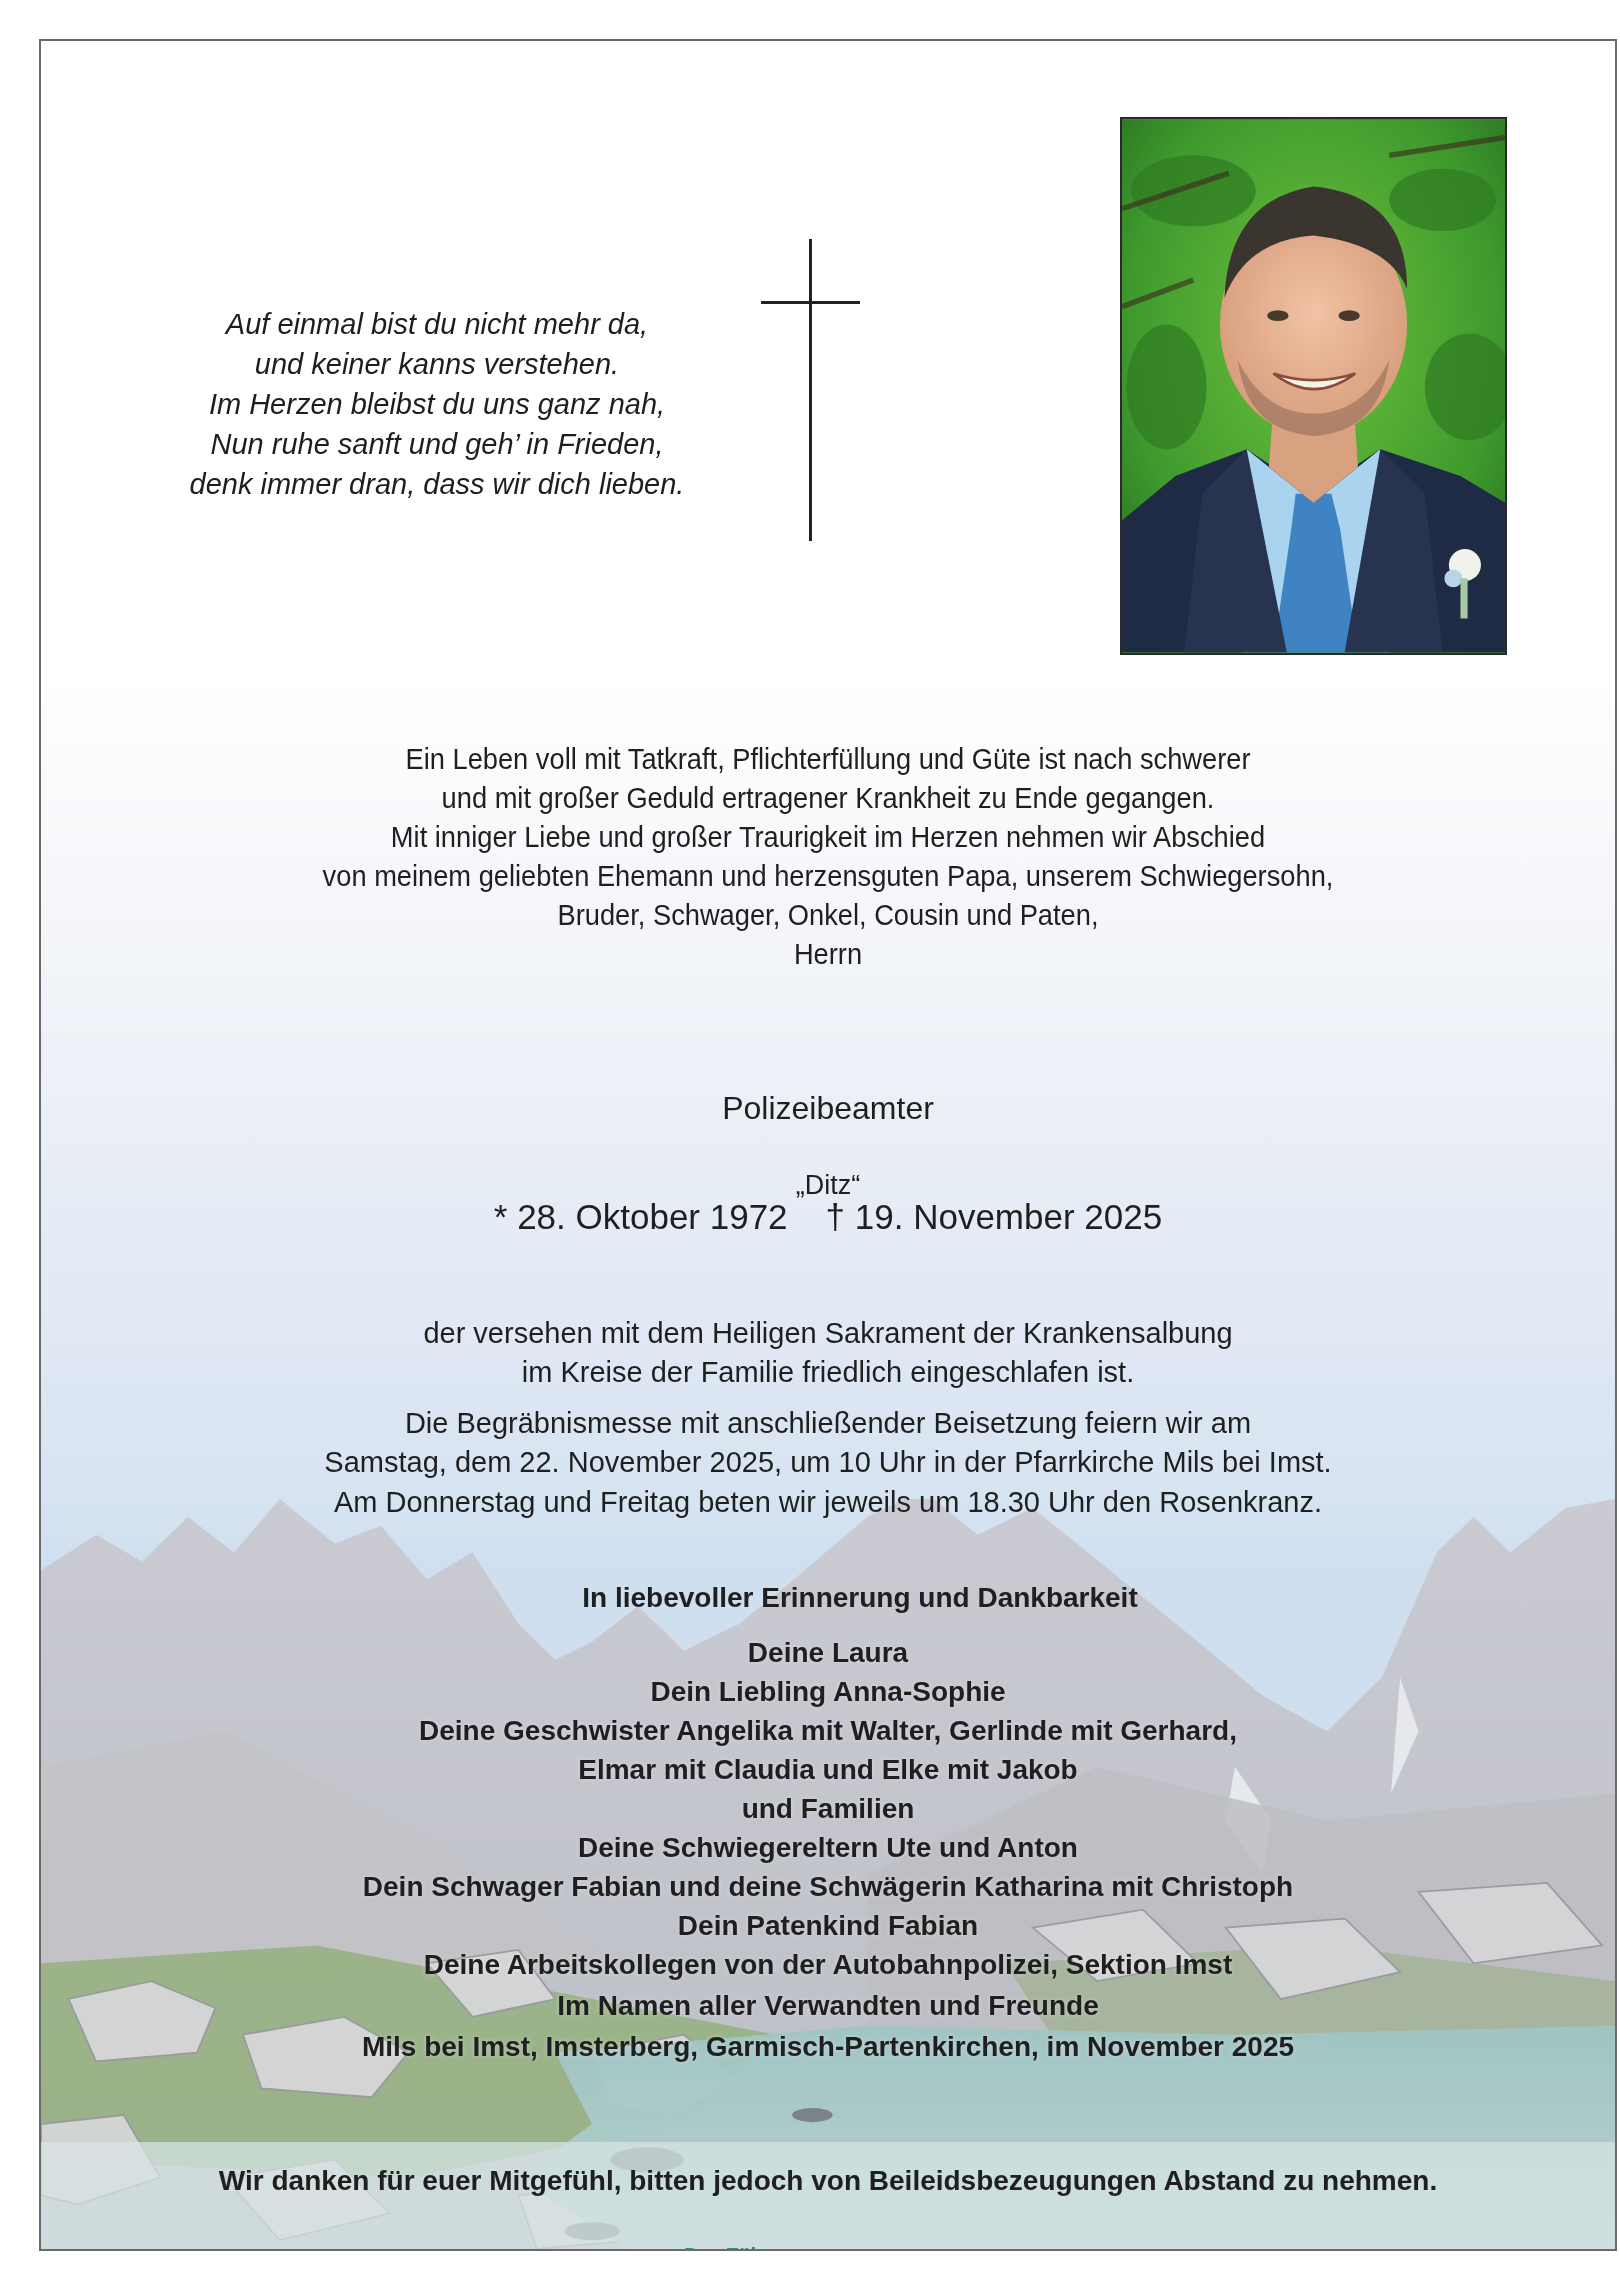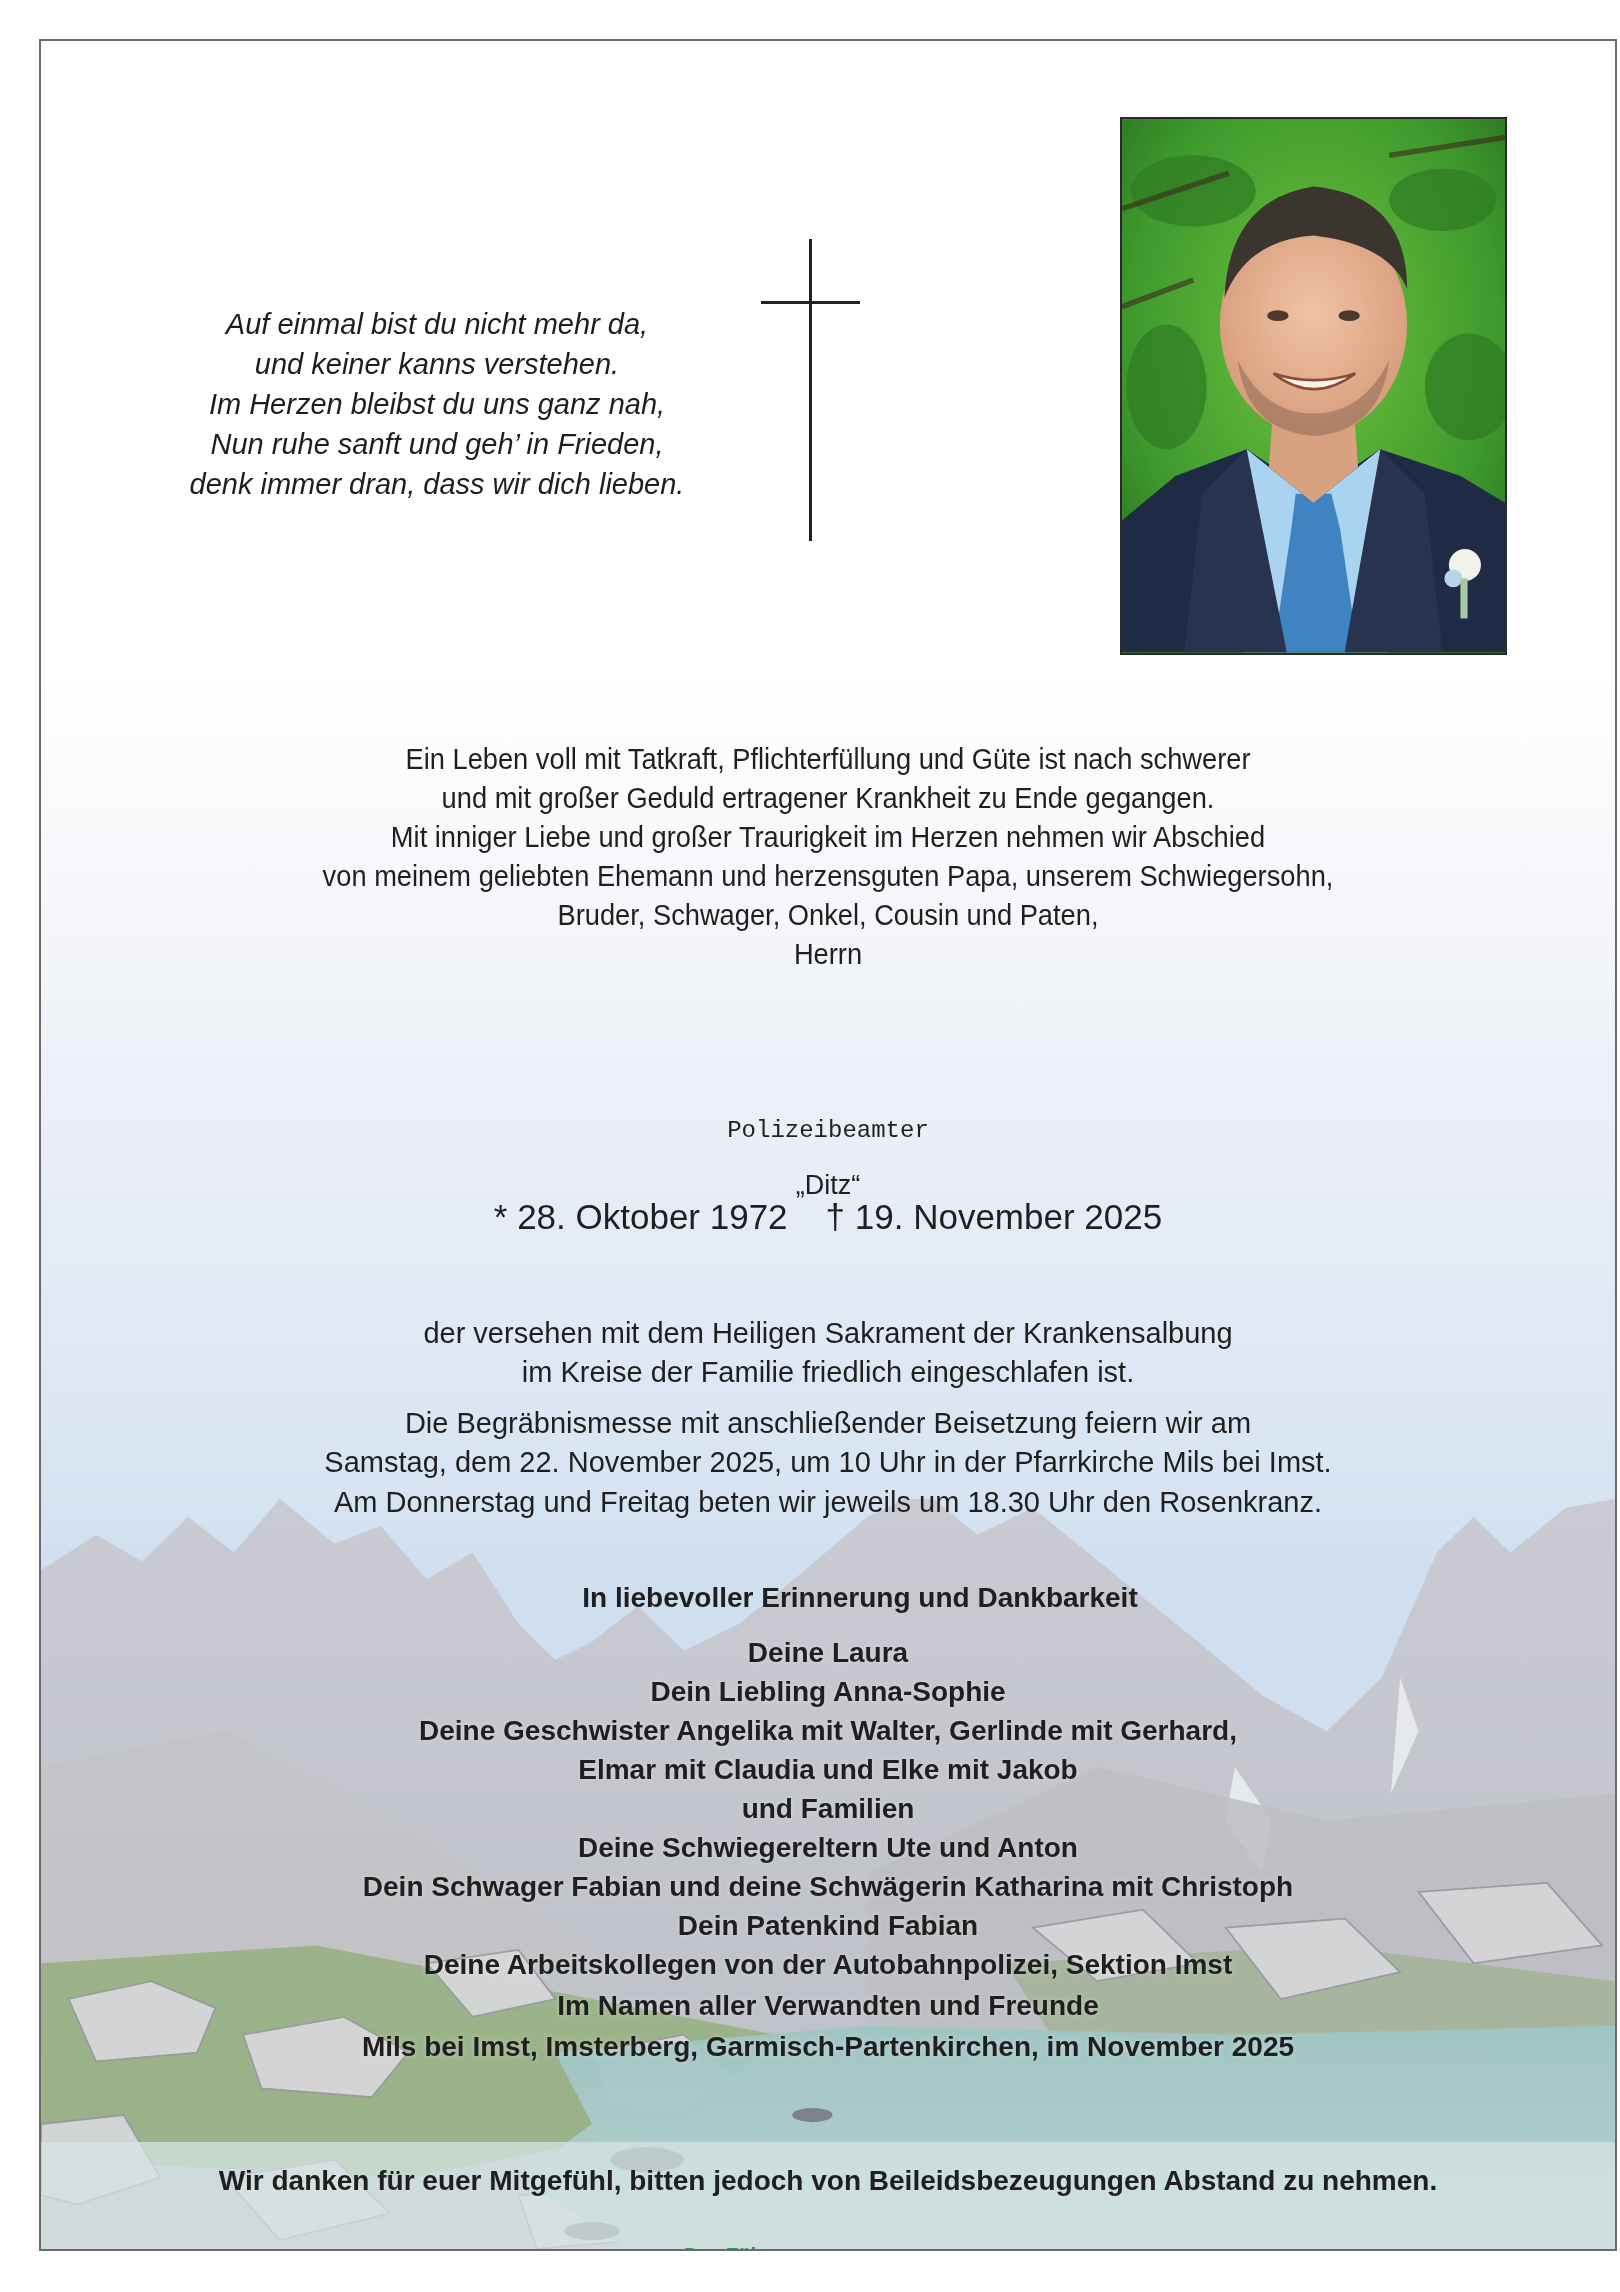--- a/index.html
+++ b/index.html
@@ -26,21 +26,21 @@
   .portrait {
     position: absolute; left: 1079px; top: 76px; width: 387px; height: 538px;
     border: 2.7px solid #2a2a2a; box-sizing: border-box; overflow: hidden; background: #3f8e2c;
   }
   .portrait svg { width: 100%; height: 100%; display: block; }
 
   .center { position: absolute; left: 0; width: 100%; text-align: center; }
   .intro { top: 699px; font-size: 29px; line-height: 39px; transform: scaleX(0.94); }
   .name { top: 968px; font-size: 81px; line-height: 90px; color: #1b1b1b; letter-spacing: 0.5px; }
   .nick { top: 1126px; font-size: 27px; line-height: 36px; }
-  .job { top: 1071px; font-size: 24px; line-height: 38px; font-family: Liberation Mono, monospace; }
+  .job { top: 1048px; font-size: 32px; line-height: 38px; }
   .dates { top: 1156px; font-size: 35px; line-height: 40px; }
   .dates span + span { margin-left: 38px; }
   .sacrament { top: 1273px; font-size: 29px; line-height: 39px; }
   .funeral { top: 1363px; font-size: 29px; line-height: 39px; }
   .rosary { top: 1442px; font-size: 29px; line-height: 39px; }
   .memory { top: 1539px; font-size: 28px; line-height: 36px; font-weight: bold; margin-left: 32px; }
   .mourners { top: 1592px; font-size: 28px; line-height: 39px; font-weight: bold; }
   .mourners div { text-shadow: 0 0 5.4px rgba(255,255,255,0.35); }
   .mourners .gap { margin-top: 2px; }
 

